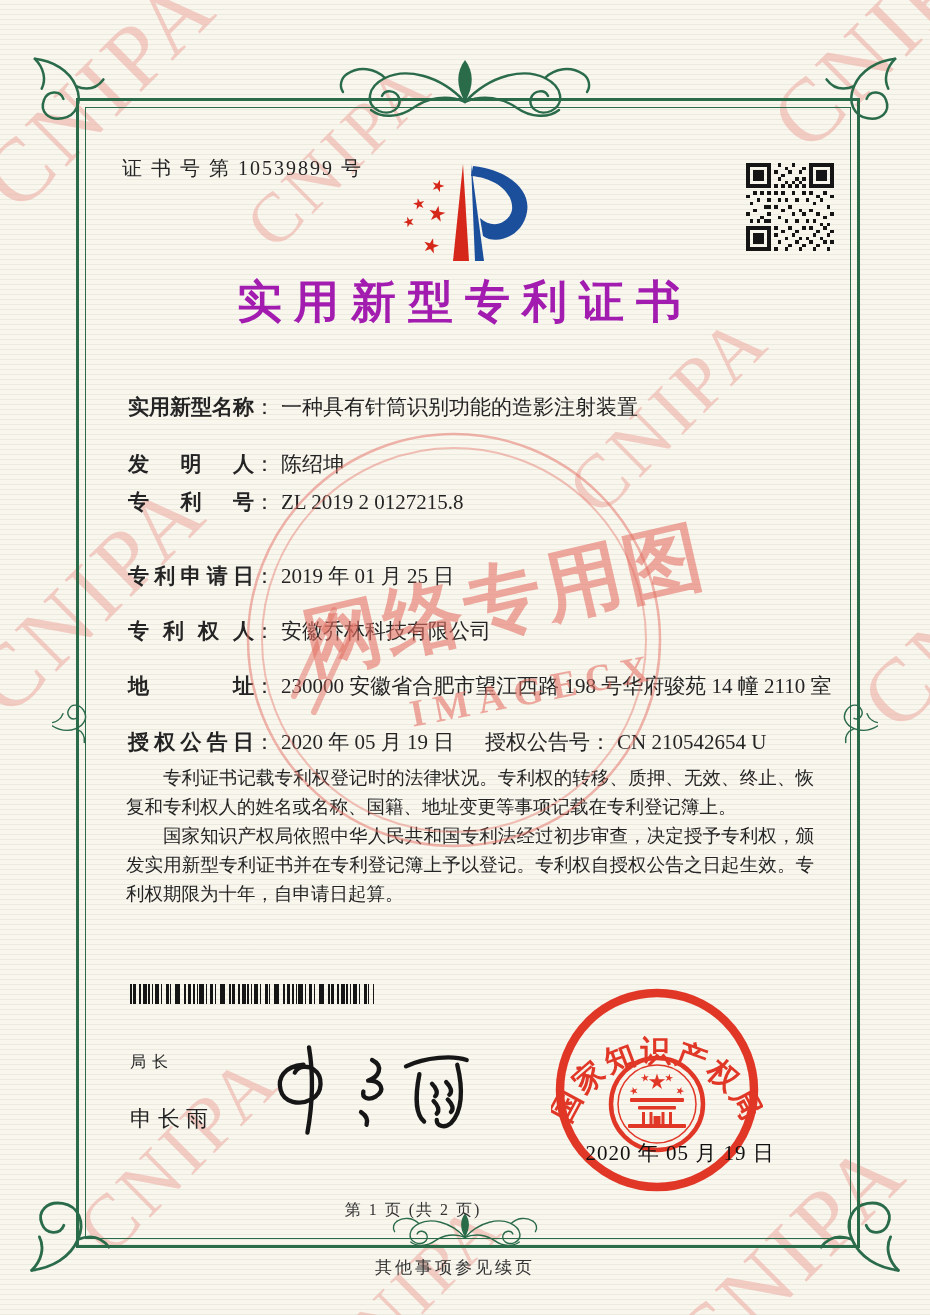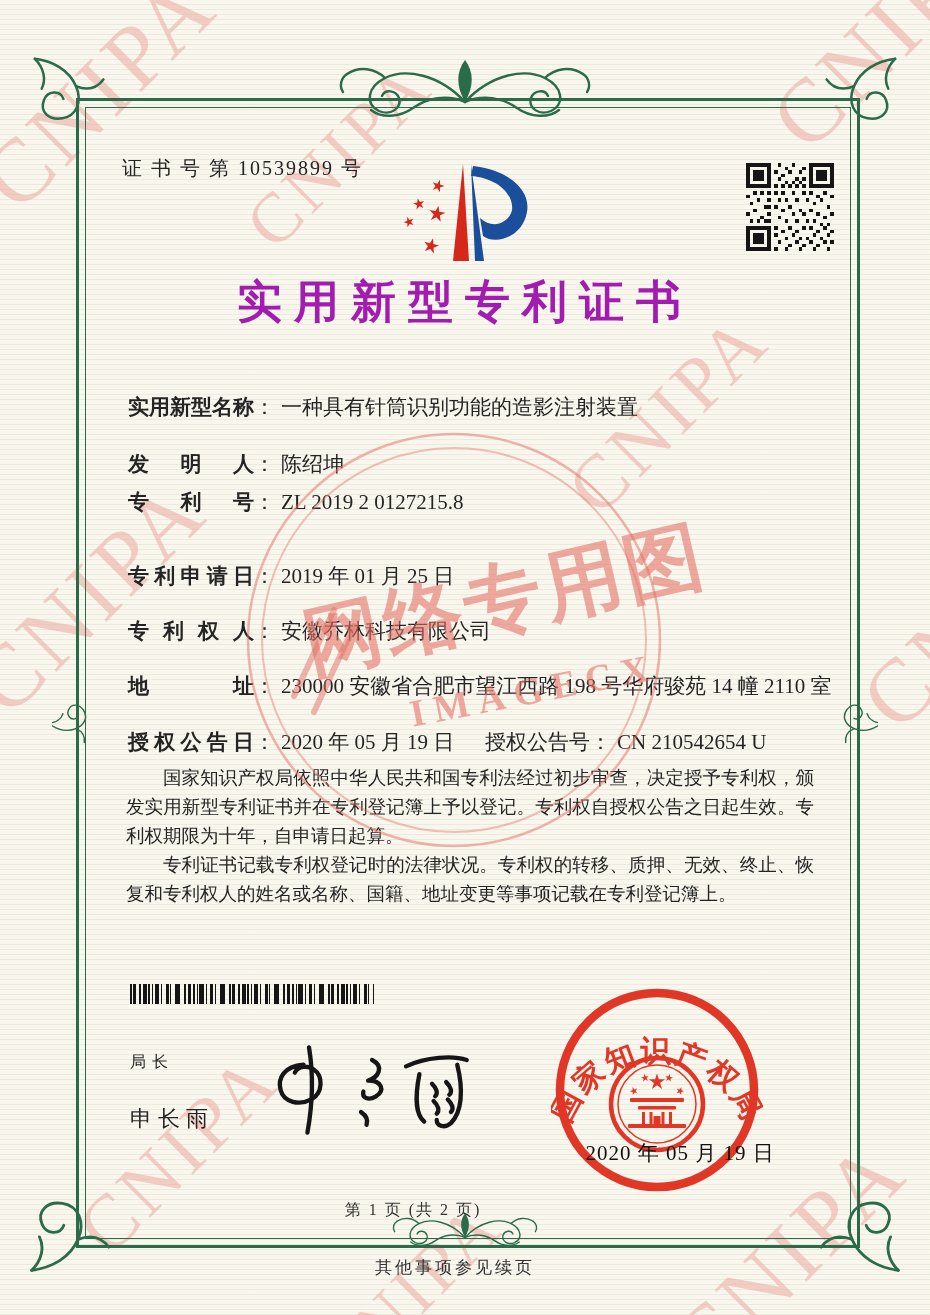--- a/index.html
+++ b/index.html
@@ -170,22 +170,22 @@
     <span class="flabel">地址</span><span class="colon">：</span><span class="fvalue">230000 安徽省合肥市望江西路 198 号华府骏苑 14 幢 2110 室</span>
   </div>
   <div class="row" style="top:728px">
     <span class="flabel">授权公告日</span><span class="colon">：</span><span class="fvalue">2020 年 05 月 19 日</span>
     <span class="grant2">
       <span>授权公告号</span><span class="colon">：</span><span>CN 210542654 U</span>
     </span>
   </div>
 
   <div class="paras">
+    <p>专利证书记载专利权登记时的法律状况。专利权的转移、质押、无效、终止、恢复和专利权人的姓名或名称、国籍、地址变更等事项记载在专利登记簿上。</p>
     <p>国家知识产权局依照中华人民共和国专利法经过初步审查，决定授予专利权，颁发实用新型专利证书并在专利登记簿上予以登记。专利权自授权公告之日起生效。专利权期限为十年，自申请日起算。</p>
-    <p>专利证书记载专利权登记时的法律状况。专利权的转移、质押、无效、终止、恢复和专利权人的姓名或名称、国籍、地址变更等事项记载在专利登记簿上。</p>
   </div>
 
   <div class="barcode"></div>
 
   <div class="sign-title">局长</div>
   <div class="sign-name">申长雨</div>
 
   <svg class="signature" viewBox="0 0 260 120">
     <g fill="none" stroke="#161616" stroke-width="5.5" stroke-linecap="round" stroke-linejoin="round">
       <path d="M45 28 C20 30 12 45 16 60 C20 76 40 80 55 72 C70 64 70 42 58 34 C50 28 38 30 34 38"></path>

